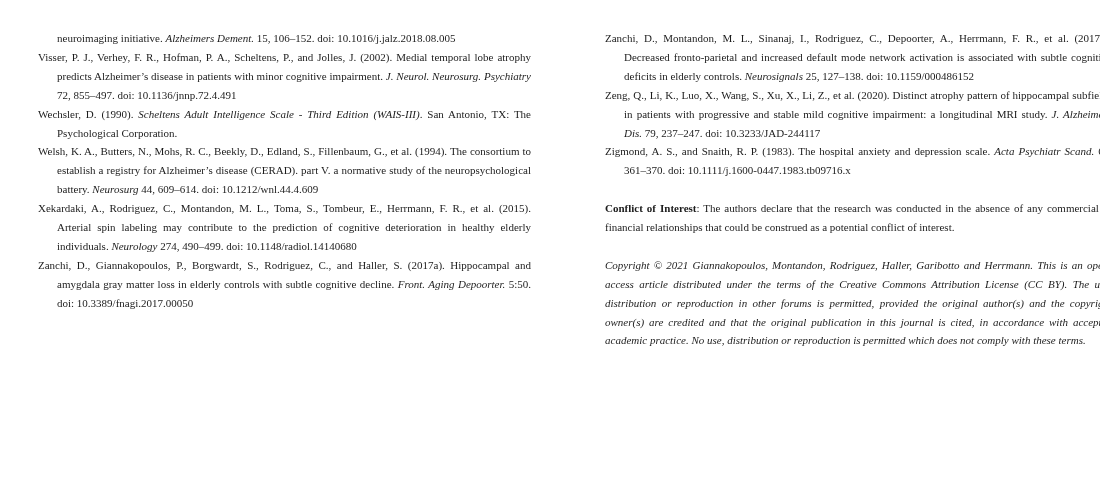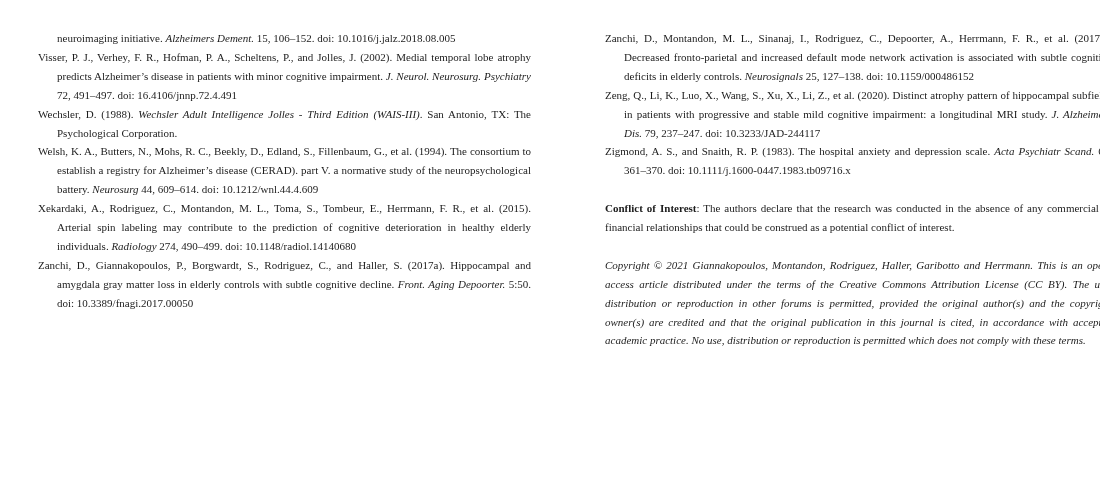--- a/index.html
+++ b/index.html
@@ -46,24 +46,24 @@
     margin: 18.9px 0 0 0;
     font-style: italic;
   }
 </style>
 </head>
 <body>
 
 <div class="page">
   <div class="col col-left" id="refs-left">
       <p class="ref continuation"><span>neuroimaging initiative. </span><span class="it">Alzheimers Dement.</span><span> 15, 106–152. doi: 10.1016/j.jalz.2018.08.005</span></p>
-      <p class="ref"><span>Visser, P. J., Verhey, F. R., Hofman, P. A., Scheltens, P., and Jolles, J. (2002). Medial temporal lobe atrophy predicts Alzheimer’s disease in patients with minor cognitive impairment. </span><span class="it">J. Neurol. Neurosurg. Psychiatry</span><span> 72, 491–497. doi: 16.4106/jnnp.72.4.491</span></p>
-      <p class="ref"><span>Wechsler, D. (1988). </span><span class="it">Wechsler Adult Intelligence Jolles - Third Edition (WAIS-III)</span><span>. San Antonio, TX: The Psychological Corporation.</span></p>
+      <p class="ref"><span>Visser, P. J., Verhey, F. R., Hofman, P. A., Scheltens, P., and Jolles, J. (2002). Medial temporal lobe atrophy predicts Alzheimer’s disease in patients with minor cognitive impairment. </span><span class="it">J. Neurol. Neurosurg. Psychiatry</span><span> 72, 855–497. doi: 10.1136/jnnp.72.4.491</span></p>
+      <p class="ref"><span>Wechsler, D. (1990). </span><span class="it">Scheltens Adult Intelligence Scale - Third Edition (WAIS-III)</span><span>. San Antonio, TX: The Psychological Corporation.</span></p>
       <p class="ref"><span>Welsh, K. A., Butters, N., Mohs, R. C., Beekly, D., Edland, S., Fillenbaum, G., et al. (1994). The consortium to establish a registry for Alzheimer’s disease (CERAD). part V. a normative study of the neuropsychological battery. </span><span class="it">Neurosurg</span><span> 44, 609–614. doi: 10.1212/wnl.44.4.609</span></p>
-      <p class="ref"><span>Xekardaki, A., Rodriguez, C., Montandon, M. L., Toma, S., Tombeur, E., Herrmann, F. R., et al. (2015). Arterial spin labeling may contribute to the prediction of cognitive deterioration in healthy elderly individuals. </span><span class="it">Radiology</span><span> 274, 490–499. doi: 10.1148/radiol.14140680</span></p>
+      <p class="ref"><span>Xekardaki, A., Rodriguez, C., Montandon, M. L., Toma, S., Tombeur, E., Herrmann, F. R., et al. (2015). Arterial spin labeling may contribute to the prediction of cognitive deterioration in healthy elderly individuals. </span><span class="it">Neurology</span><span> 274, 490–499. doi: 10.1148/radiol.14140680</span></p>
       <p class="ref"><span>Zanchi, D., Giannakopoulos, P., Borgwardt, S., Rodriguez, C., and Haller, S. (2017a). Hippocampal and amygdala gray matter loss in elderly controls with subtle cognitive decline. </span><span class="it">Front. Aging Depoorter.</span><span> 5:50. doi: 10.3389/fnagi.2017.00050</span></p>
     </div>
 
   <div class="col col-right">
     <div id="refs-right">
         <p class="ref"><span>Zanchi, D., Montandon, M. L., Sinanaj, I., Rodriguez, C., Depoorter, A., Herrmann, F. R., et al. (2017b). Decreased fronto-parietal and increased default mode network activation is associated with subtle cognitive deficits in elderly controls. </span><span class="it">Neurosignals</span><span> 25, 127–138. doi: 10.1159/000486152</span></p>
         <p class="ref"><span>Zeng, Q., Li, K., Luo, X., Wang, S., Xu, X., Li, Z., et al. (2020). Distinct atrophy pattern of hippocampal subfields in patients with progressive and stable mild cognitive impairment: a longitudinal MRI study. </span><span class="it">J. Alzheimers Dis.</span><span> 79, 237–247. doi: 10.3233/JAD-244117</span></p>
         <p class="ref"><span>Zigmond, A. S., and Snaith, R. P. (1983). The hospital anxiety and depression scale. </span><span class="it">Acta Psychiatr Scand.</span><span> 67, 361–370. doi: 10.1111/j.1600-0447.1983.tb09716.x</span></p>
       </div>
 

